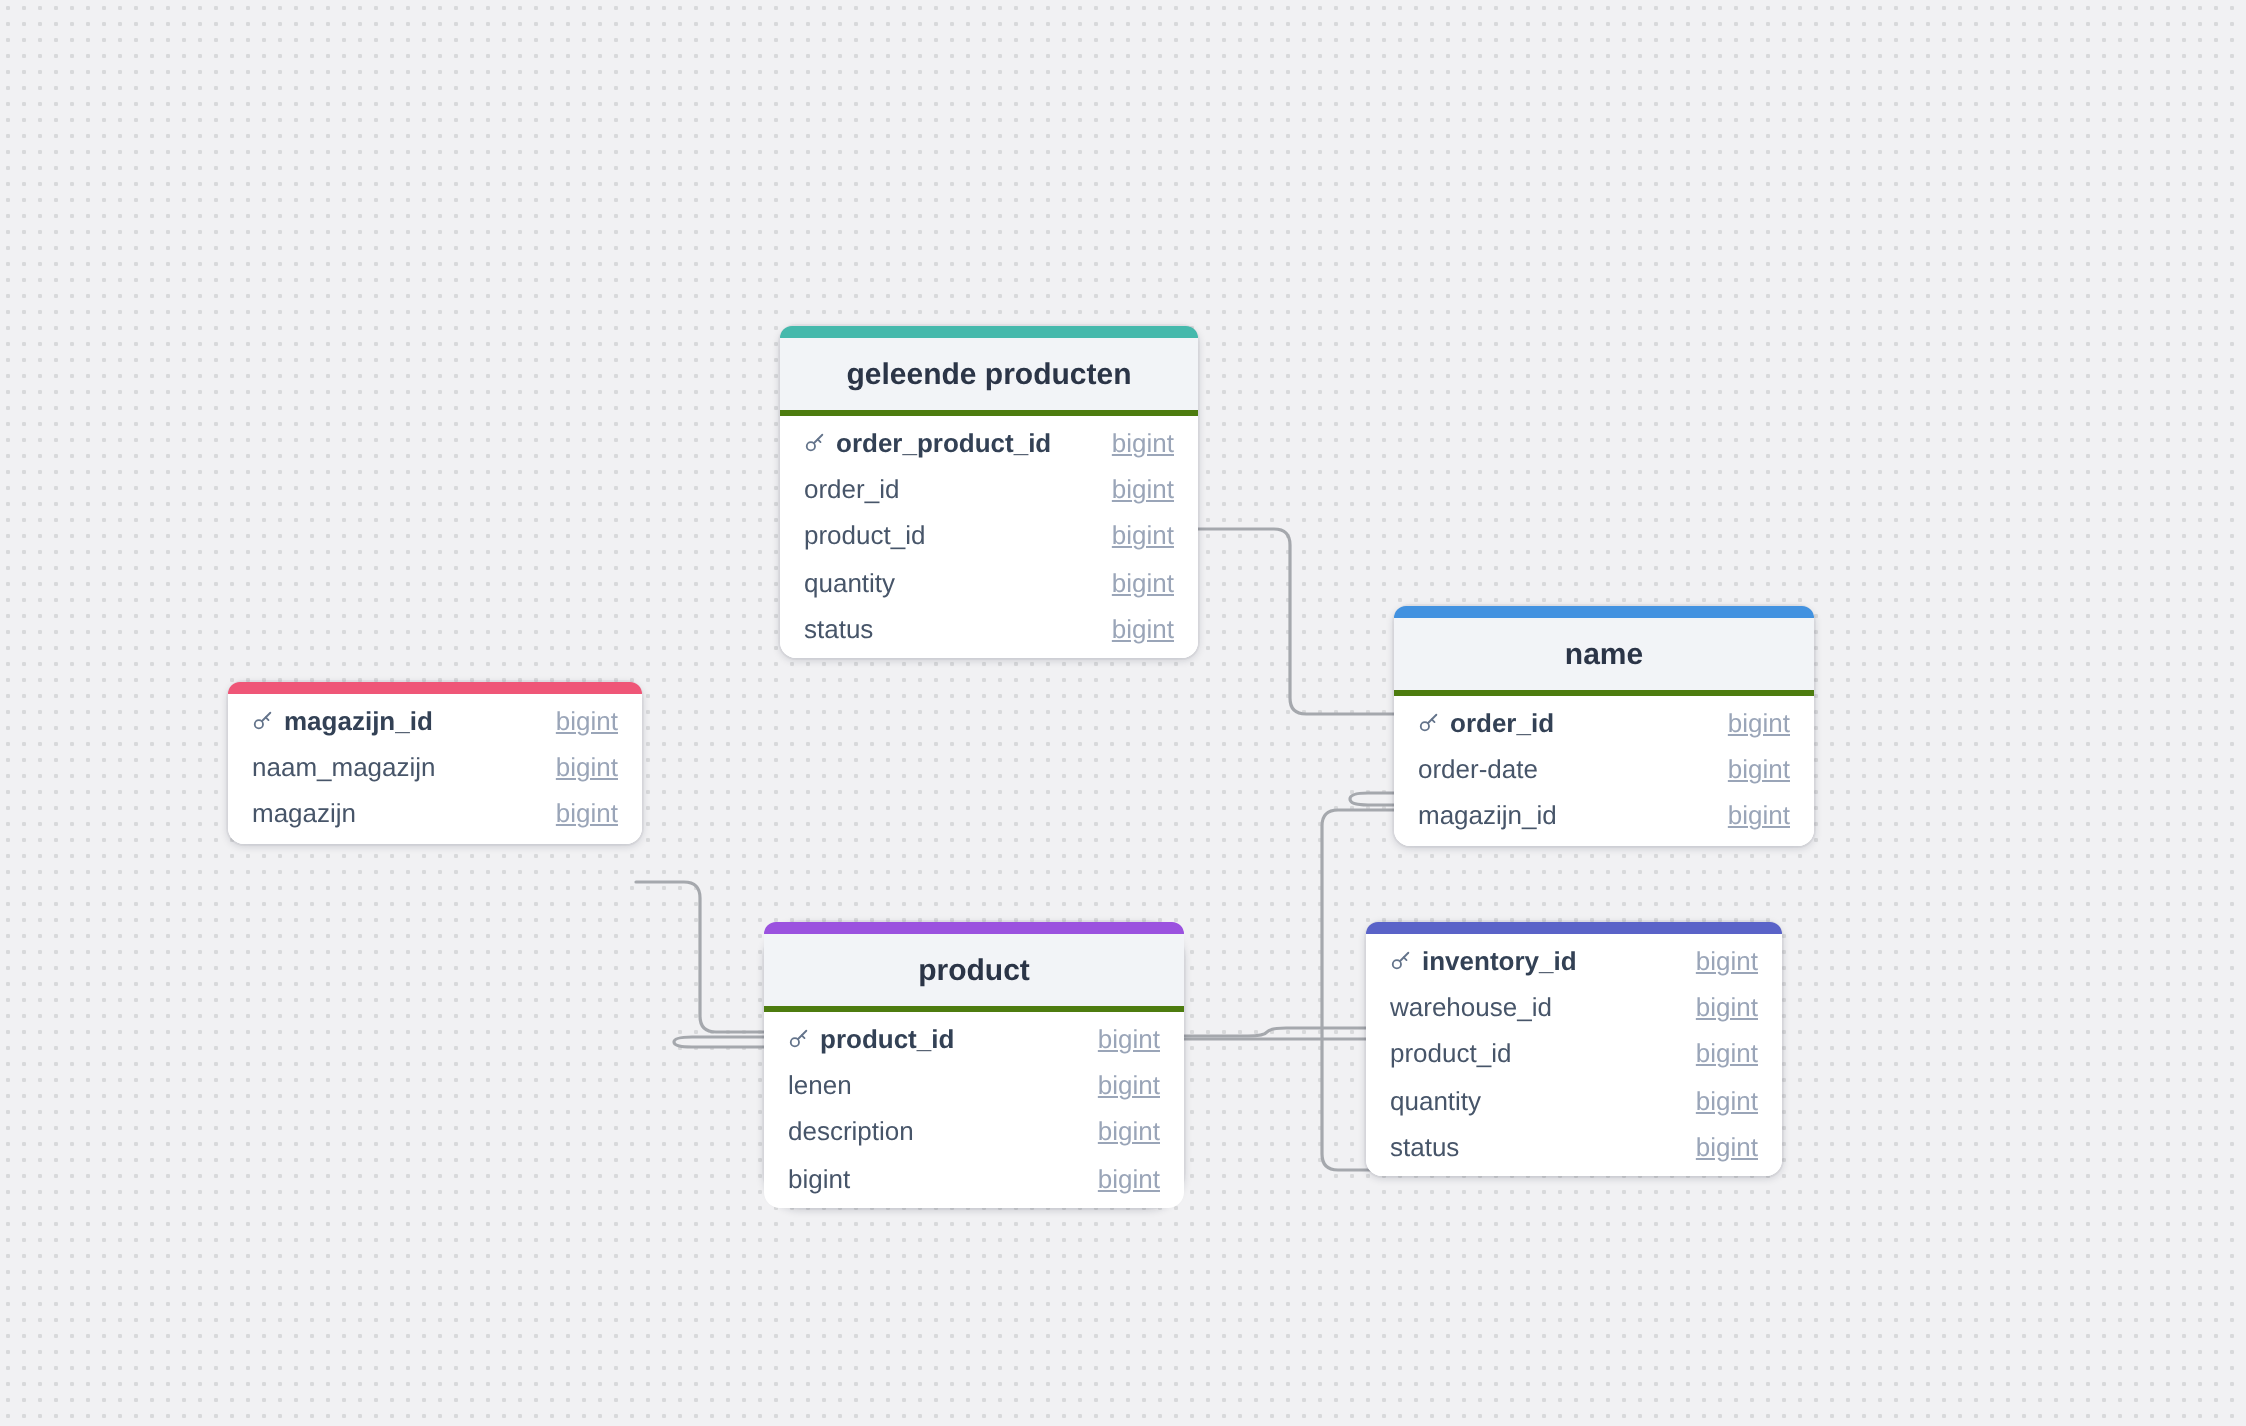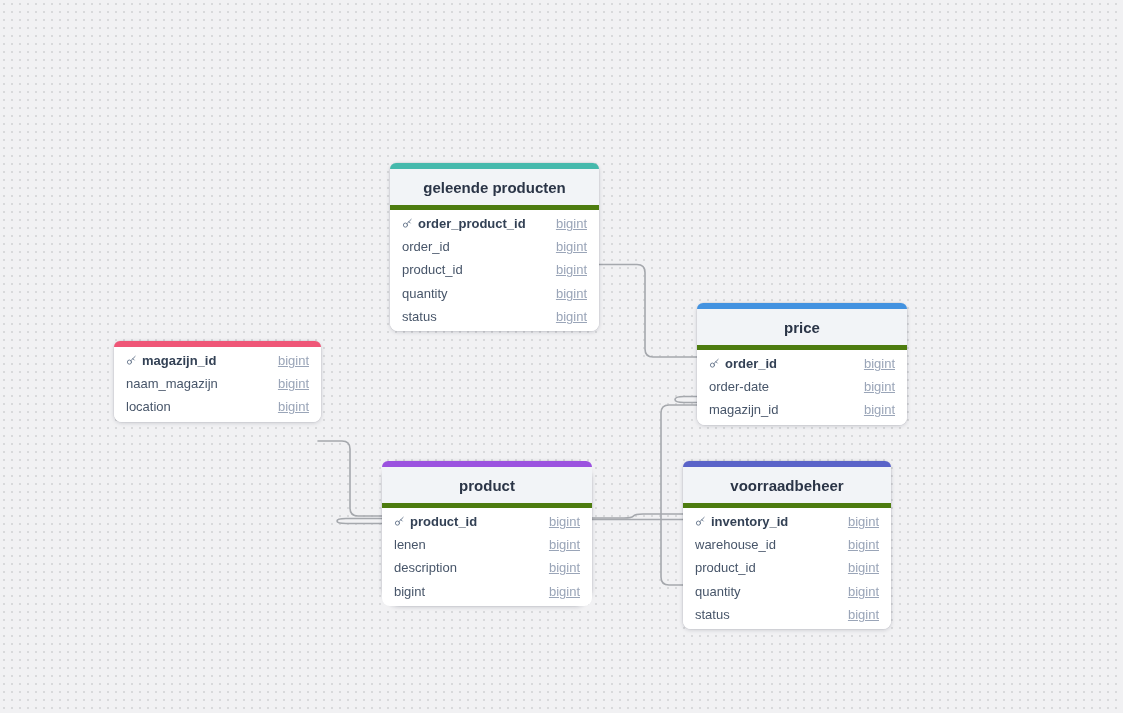--- a/index.html
+++ b/index.html
@@ -18,21 +18,21 @@
     position:absolute;z-index:2;
     border-radius:8px;
     background:#ffffff;
     box-shadow:0 1px 4px rgba(15,23,42,.18), 0 0 0 1px rgba(15,23,42,.04);
   }
   .accent{height:6px;border-radius:8px 8px 0 0;}
   .thead{
     height:36px;display:flex;align-items:center;justify-content:center;
     background:#f2f4f7;
     font-size:15px;font-weight:bold;color:#2b3547;
-    border-bottom:5px solid #4d7c0f;
+    border-bottom:3px solid #4d7c0f;
   }
   .tbody{padding:2px 0 3px;background:#ffffff;border-radius:0 0 8px 8px;}
   .frow{
     height:23.2px;display:flex;align-items:center;
     padding:0 12px;font-size:13px;
   }
   .fname{color:#475569;display:flex;align-items:center;gap:5px;white-space:nowrap;}
   .frow.pk .fname{font-weight:bold;color:#334155;}
   .ftype{margin-left:auto;color:#9aa5b8;text-decoration:underline;}
   .keyicon{display:inline-flex;flex:0 0 auto;}
@@ -88,21 +88,21 @@
           <div class="frow">
             <span class="fname">
               <span>status</span>
             </span>
             <span class="ftype">bigint</span>
           </div>
         </div>
       </div>
       <div class="table-card" style="left: 697px; top: 303px; width: 210px;">
         <div class="accent" style="background: rgb(66, 146, 224);"></div>
-        <div class="thead">price</div>
+        <div class="thead">name</div>
         <div class="tbody">
           <div class="frow pk">
             <span class="fname">
               <span class="keyicon">
                 <svg width="11" height="11" viewBox="0 0 24 24" fill="none" stroke="#64748b" stroke-width="2" stroke-linecap="round" stroke-linejoin="round">
                   <circle cx="7.5" cy="15.5" r="4.5"></circle>
                   <path d="m11 12 9-9"></path>
                   <path d="m15 8 3 3"></path>
                 </svg>
               </span>
@@ -141,21 +141,21 @@
             <span class="ftype">bigint</span>
           </div>
           <div class="frow">
             <span class="fname">
               <span>naam_magazijn</span>
             </span>
             <span class="ftype">bigint</span>
           </div>
           <div class="frow">
             <span class="fname">
-              <span>location</span>
+              <span>magazijn</span>
             </span>
             <span class="ftype">bigint</span>
           </div>
         </div>
       </div>
       <div class="table-card" style="left: 382px; top: 461px; width: 210px; border-radius: 18px;">
         <div class="accent" style="background: rgb(155, 82, 223);"></div>
         <div class="thead">product</div>
         <div class="tbody">
           <div class="frow pk">
@@ -186,21 +186,20 @@
           <div class="frow">
             <span class="fname">
               <span>bigint</span>
             </span>
             <span class="ftype">bigint</span>
           </div>
         </div>
       </div>
       <div class="table-card" style="left: 683px; top: 461px; width: 208px;">
         <div class="accent" style="background: rgb(90, 99, 200);"></div>
-        <div class="thead">voorraadbeheer</div>
         <div class="tbody">
           <div class="frow pk">
             <span class="fname">
               <span class="keyicon">
                 <svg width="11" height="11" viewBox="0 0 24 24" fill="none" stroke="#64748b" stroke-width="2" stroke-linecap="round" stroke-linejoin="round">
                   <circle cx="7.5" cy="15.5" r="4.5"></circle>
                   <path d="m11 12 9-9"></path>
                   <path d="m15 8 3 3"></path>
                 </svg>
               </span>

